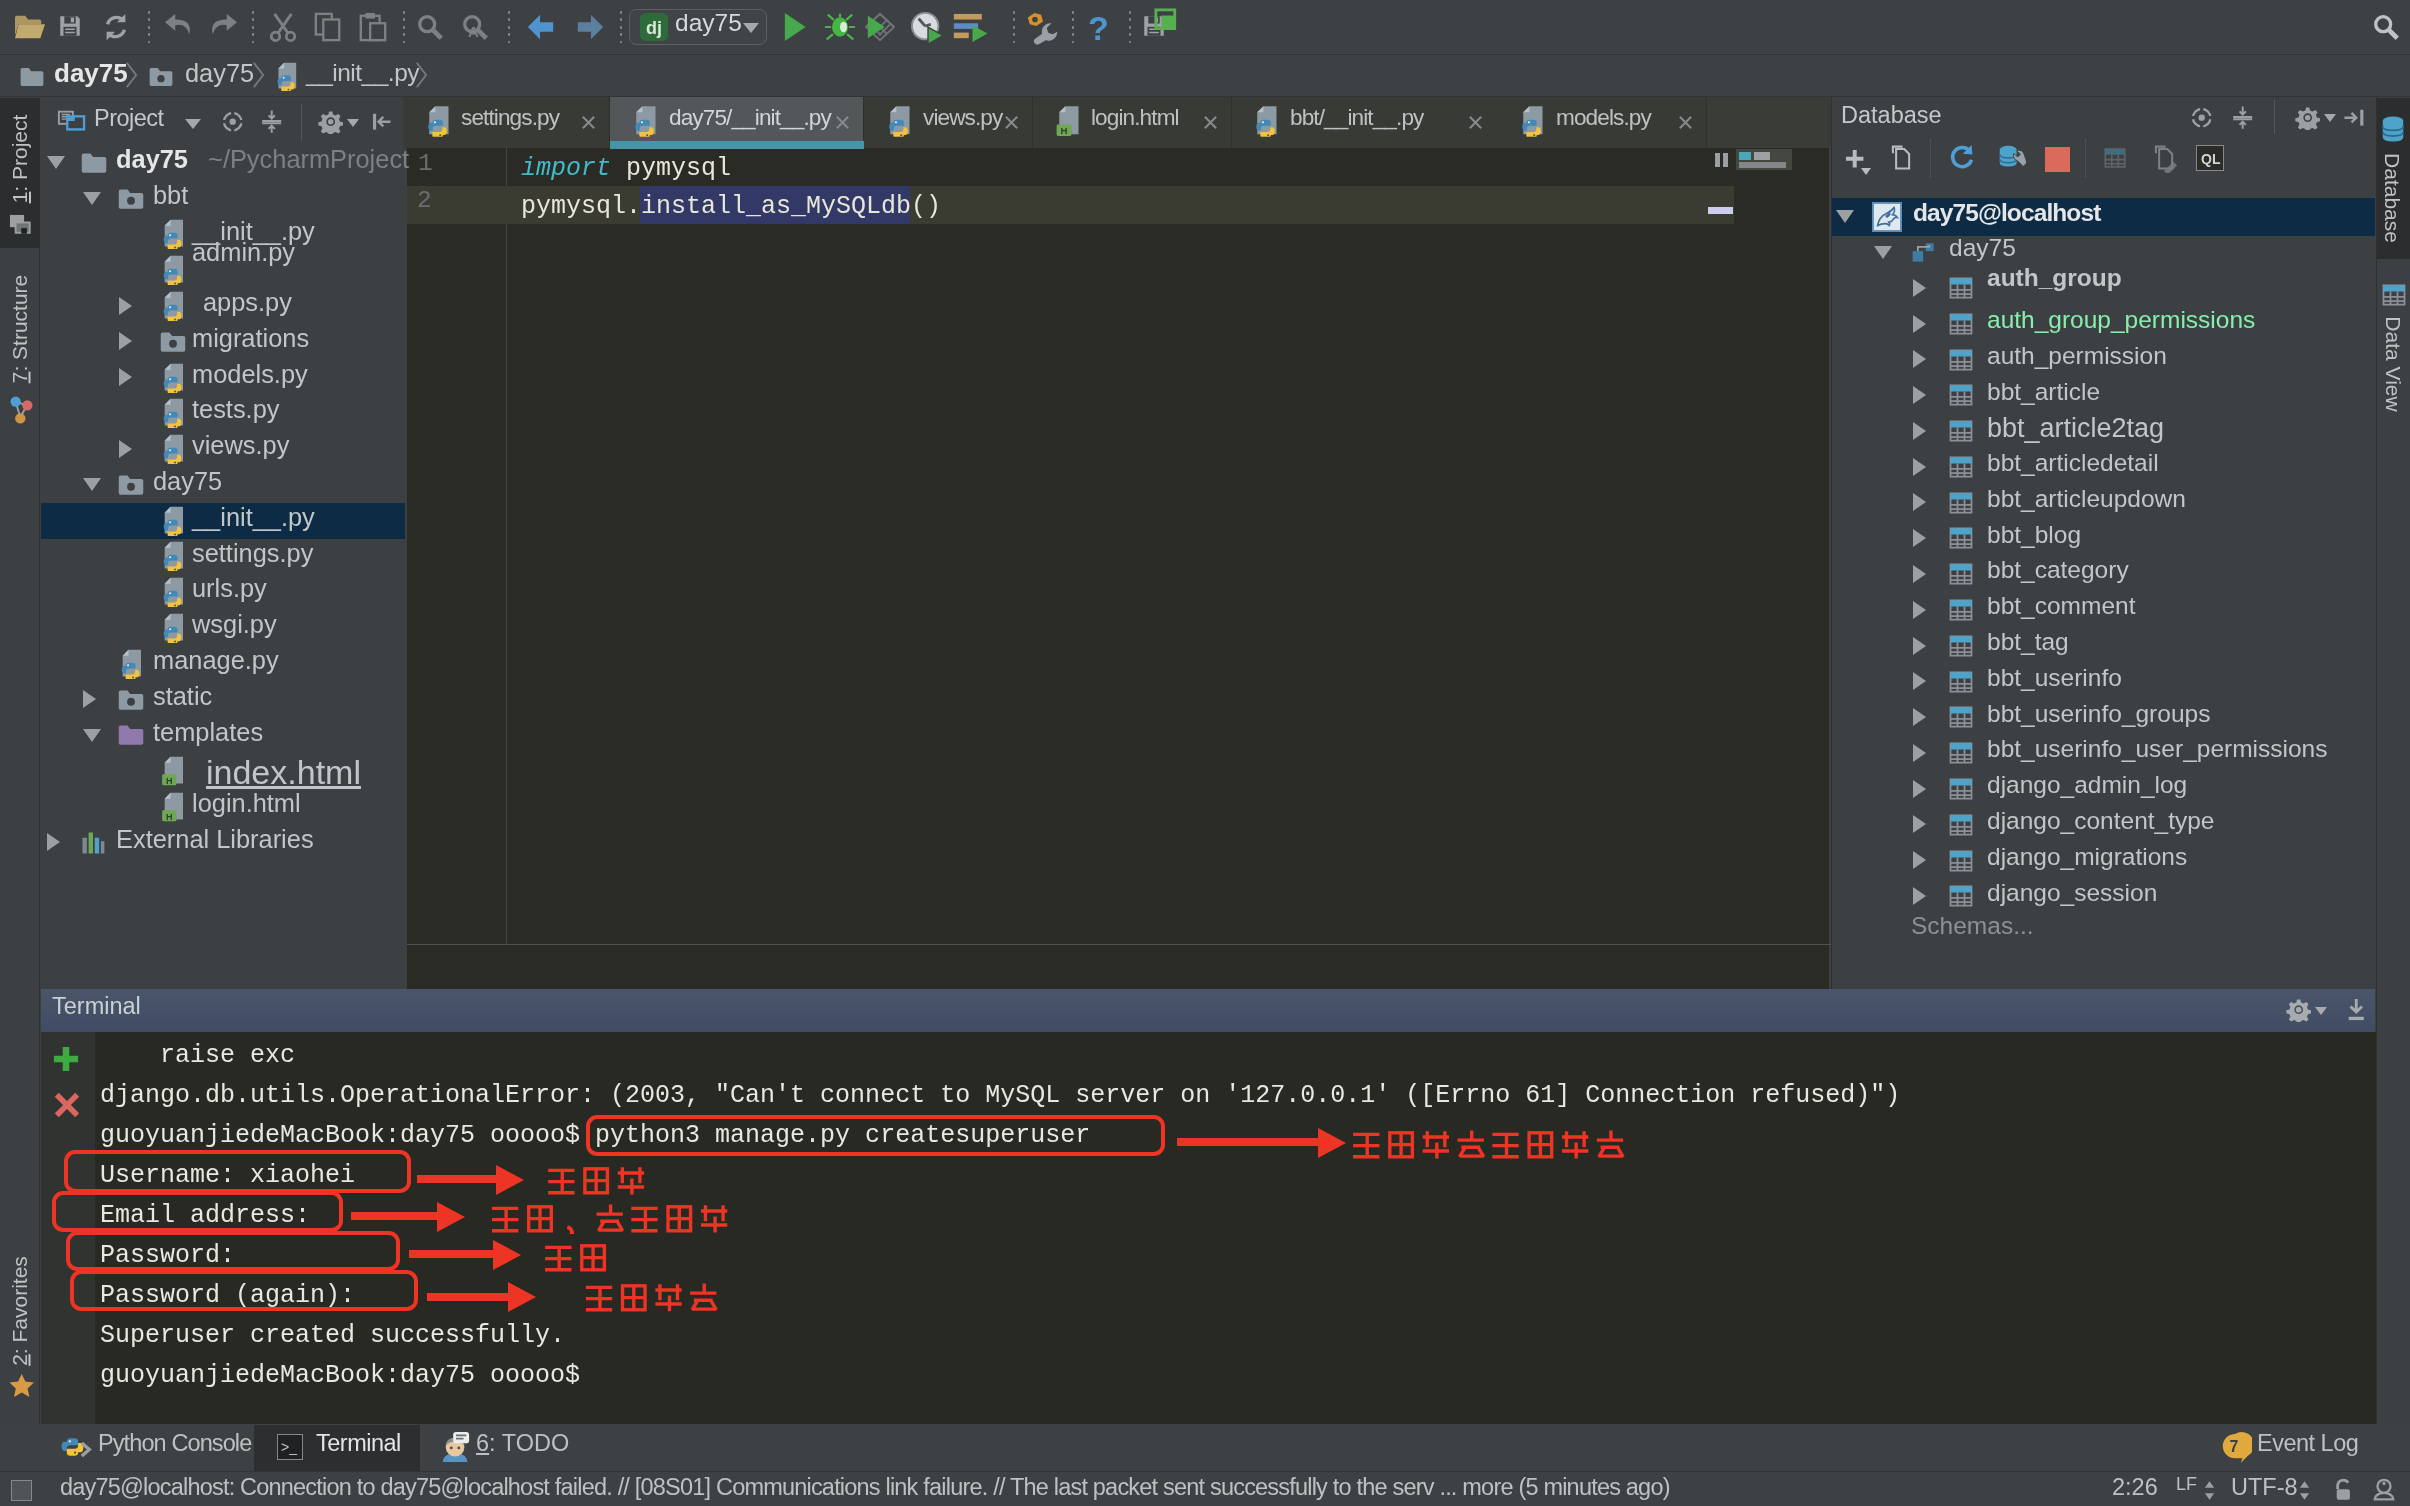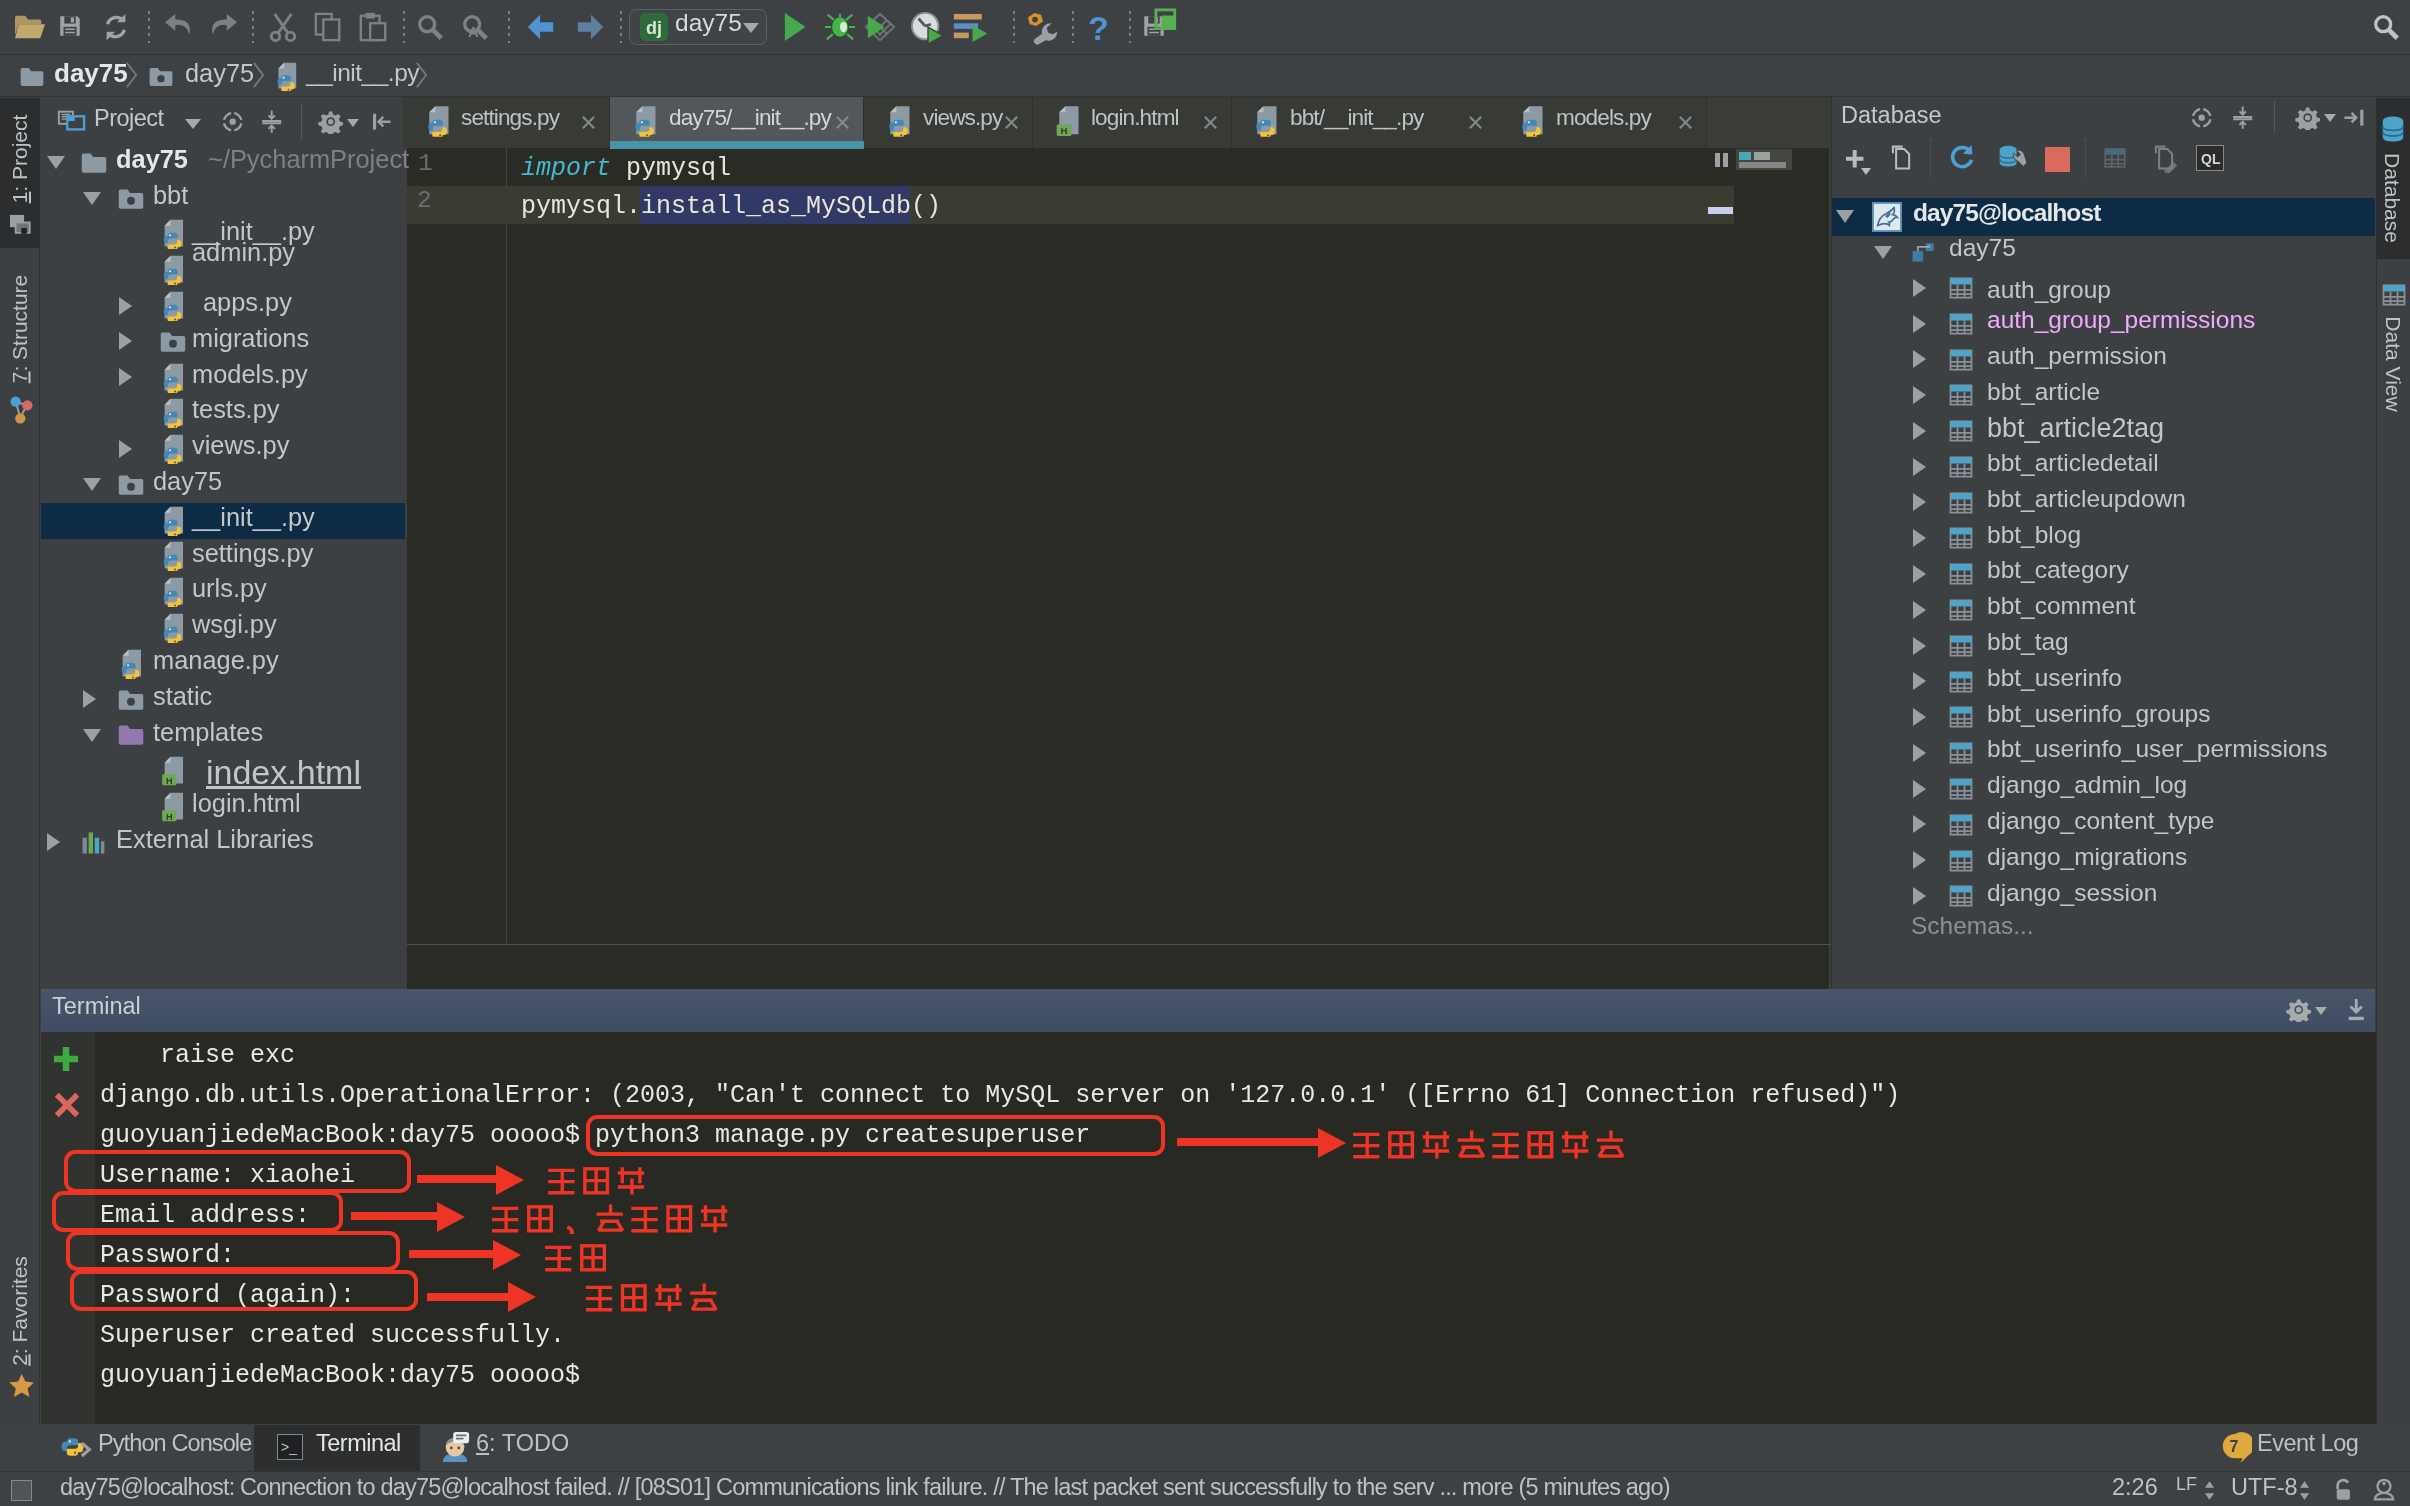--- a/index.html
+++ b/index.html
@@ -509,26 +509,26 @@
 <div class="txt " style="left:1913px;top:199px;font-size:24.5px;color:#e4e6e8;font-weight:bold;letter-spacing:-0.9px">day75@localhost</div>
 <div class="abs tri-d" style="left:1874px;top:246px;"></div>
 <svg class="abs" style="left:1910px;top:238px;color:#9da0a2;" width="28" height="28" viewBox="0 0 30 30">
     <use href="#dbschema"></use>
   </svg>
 <div class="txt " style="left:1949px;top:234px;font-size:24.5px;color:#c3c6c8;font-weight:normal;">day75</div>
 <div class="abs tri-r" style="left:1913px;top:279px;"></div>
 <svg class="abs" style="left:1947px;top:274px;color:#9da0a2;" width="28" height="28" viewBox="0 0 30 30">
     <use href="#dbtable"></use>
   </svg>
-<div class="txt " style="left:1987px;top:276px;font-size:24.5px;color:#c3c6c8;font-weight:normal;">auth_group</div>
+<div class="txt " style="left:1987px;top:264px;font-size:24.5px;color:#c3c6c8;font-weight:bold;">auth_group</div>
 <div class="abs tri-r" style="left:1913px;top:315px;"></div>
 <svg class="abs" style="left:1947px;top:310px;color:#9da0a2;" width="28" height="28" viewBox="0 0 30 30">
     <use href="#dbtable"></use>
   </svg>
-<div class="txt " style="left:1987px;top:306px;font-size:24.5px;color:#f0abfc;font-weight:normal;">auth_group_permissions</div>
+<div class="txt " style="left:1987px;top:306px;font-size:24.5px;color:#86efac;font-weight:normal;">auth_group_permissions</div>
 <div class="abs tri-r" style="left:1913px;top:350px;"></div>
 <svg class="abs" style="left:1947px;top:346px;color:#9da0a2;" width="28" height="28" viewBox="0 0 30 30">
     <use href="#dbtable"></use>
   </svg>
 <div class="txt " style="left:1987px;top:342px;font-size:24.5px;color:#c3c6c8;font-weight:normal;">auth_permission</div>
 <div class="abs tri-r" style="left:1913px;top:386px;"></div>
 <svg class="abs" style="left:1947px;top:381px;color:#9da0a2;" width="28" height="28" viewBox="0 0 30 30">
     <use href="#dbtable"></use>
   </svg>
 <div class="txt " style="left:1987px;top:378px;font-size:24.5px;color:#c3c6c8;font-weight:normal;">bbt_article</div>

